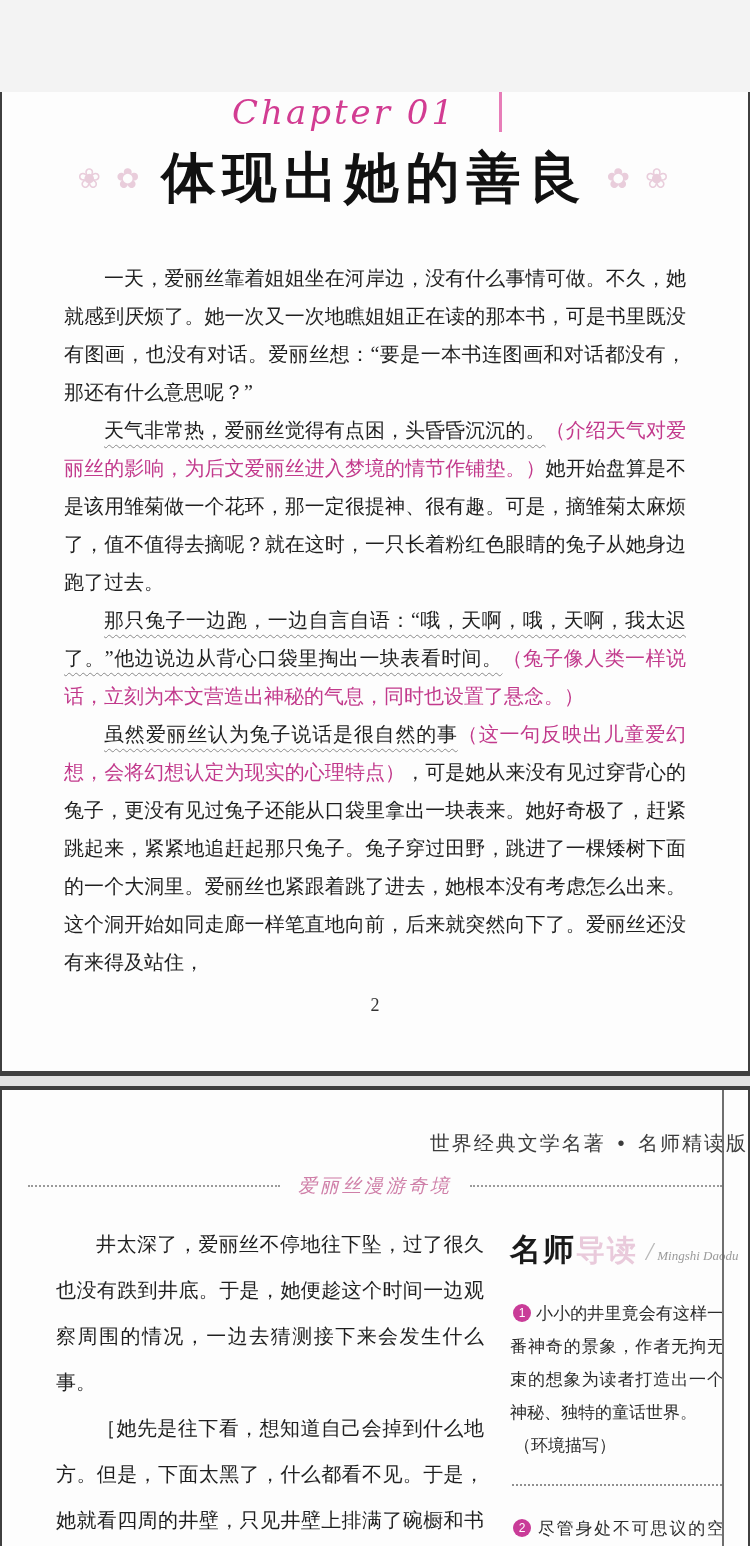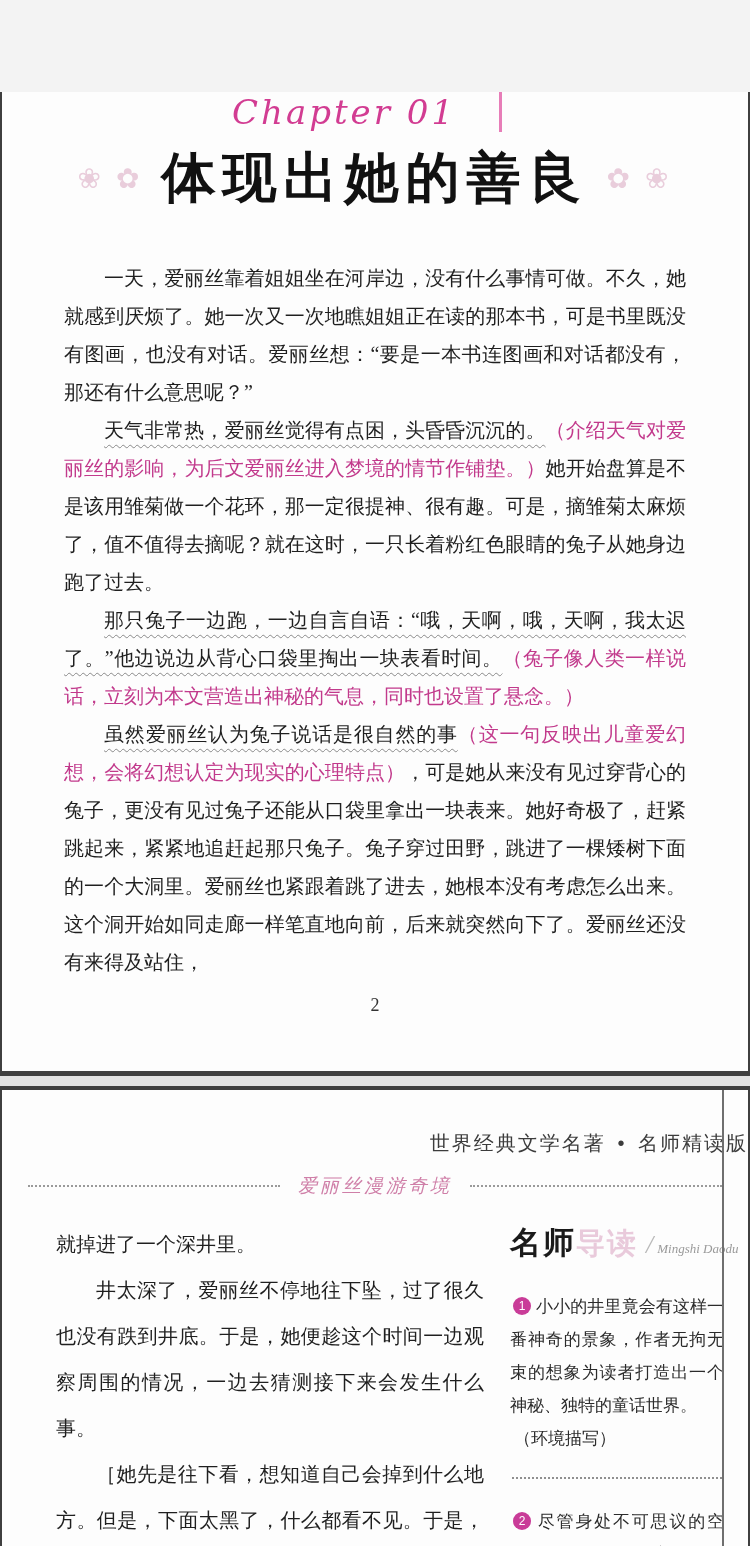--- a/index.html
+++ b/index.html
@@ -44,21 +44,21 @@
   .series-sub{font-size:10px;color:#8a8a8a;letter-spacing:3px;margin-top:3px;
     font-family:"Liberation Sans",sans-serif;}
   .book-title-row{display:flex;align-items:center;margin:16px 26px 0 26px;}
   .book-title-row .dots{flex:1;border-top:2px dotted #9a9a9a;height:0;}
   .book-title{font-size:19px;color:#cf7fa8;font-style:italic;letter-spacing:3px;
     margin:0 18px;white-space:nowrap;}
   .p2-columns{display:flex;margin:22px 24px 0 54px;}
   .left-col{width:428px;}
   .left-col .para{font-size:20px;line-height:46px;}
   .right-col{width:214px;margin-left:26px;}
-  .sidebar-header{display:flex;align-items:baseline;margin-top:1px;white-space:nowrap;}
+  .sidebar-header{display:flex;align-items:baseline;margin-top:8px;white-space:nowrap;}
   .sb-main{font-size:31px;font-weight:bold;color:#1a1a1a;letter-spacing:2px;}
   .sb-sub{font-size:29px;font-weight:bold;color:var(--pale-pink);letter-spacing:2px;}
   .sb-slash{font-size:26px;color:#b9b9b9;font-style:italic;margin:0 4px 0 8px;}
   .sb-en{font-size:13px;color:#9a9a9a;font-style:italic;}
   .note{margin-top:26px;}
   .note p{font-size:17px;line-height:33px;color:#2b2b2b;text-align:justify;}
   .note-tag{color:#3c3c3c;padding-left:4px;}
   .sb-dots{border-top:2px dotted #8f8f8f;margin:22px 2px 0 2px;height:0;}
   .v-rule{position:absolute;top:0;bottom:0;right:24px;width:2px;background:#6f6f6f;}
 
@@ -100,21 +100,20 @@
       <span>名师精读版</span>
     </div>
   </div>
   <div class="book-title-row">
     <span class="dots"></span>
     <span class="book-title">爱丽丝漫游奇境</span>
     <span class="dots"></span>
   </div>
   <div class="p2-columns">
     <div class="left-col">
-        <p class="para no-indent"><span class="seg-normal">就掉进了一个深井里。</span></p>
         <p class="para"><span class="seg-normal">井太深了，爱丽丝不停地往下坠，过了很久也没有跌到井底。于是，她便趁这个时间一边观察周围的情况，一边去猜测接下来会发生什么事。</span></p>
         <p class="para"><span class="seg-normal">［她先是往下看，想知道自己会掉到什么地方。但是，下面太黑了，什么都看不见。于是，她就看四周的井壁，只见井壁上排满了碗橱和书架，以及挂在钉子上的地图和图画。］</span></p>
       </div>
     <div class="right-col">
       <div class="sidebar-header">
         <span class="sb-main">名师</span>
         <span class="sb-sub">导读</span>
         <span class="sb-slash">/</span>
         <span class="sb-en">Mingshi Daodu</span>
       </div>

